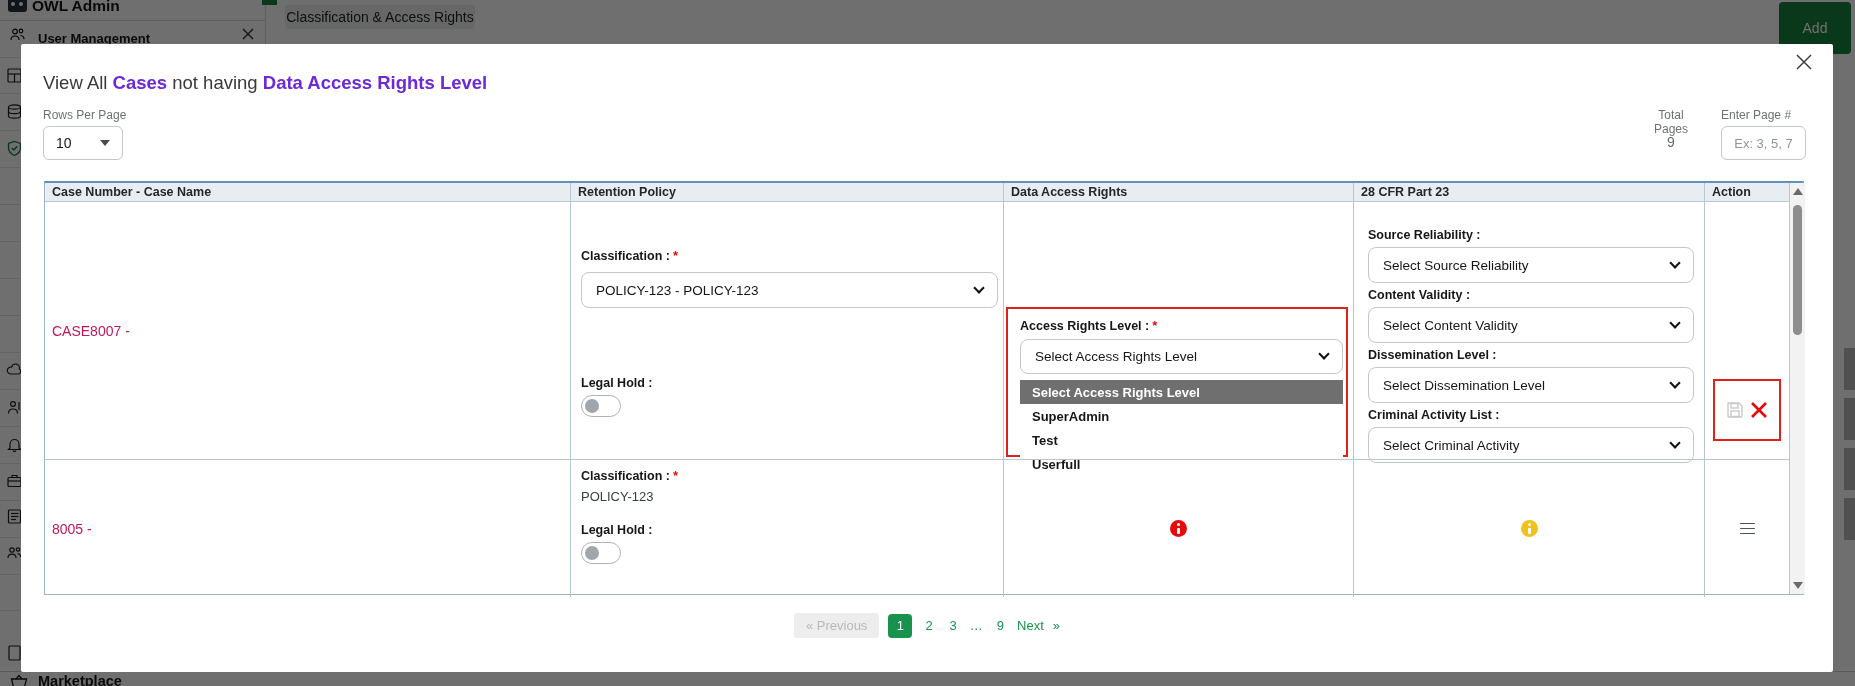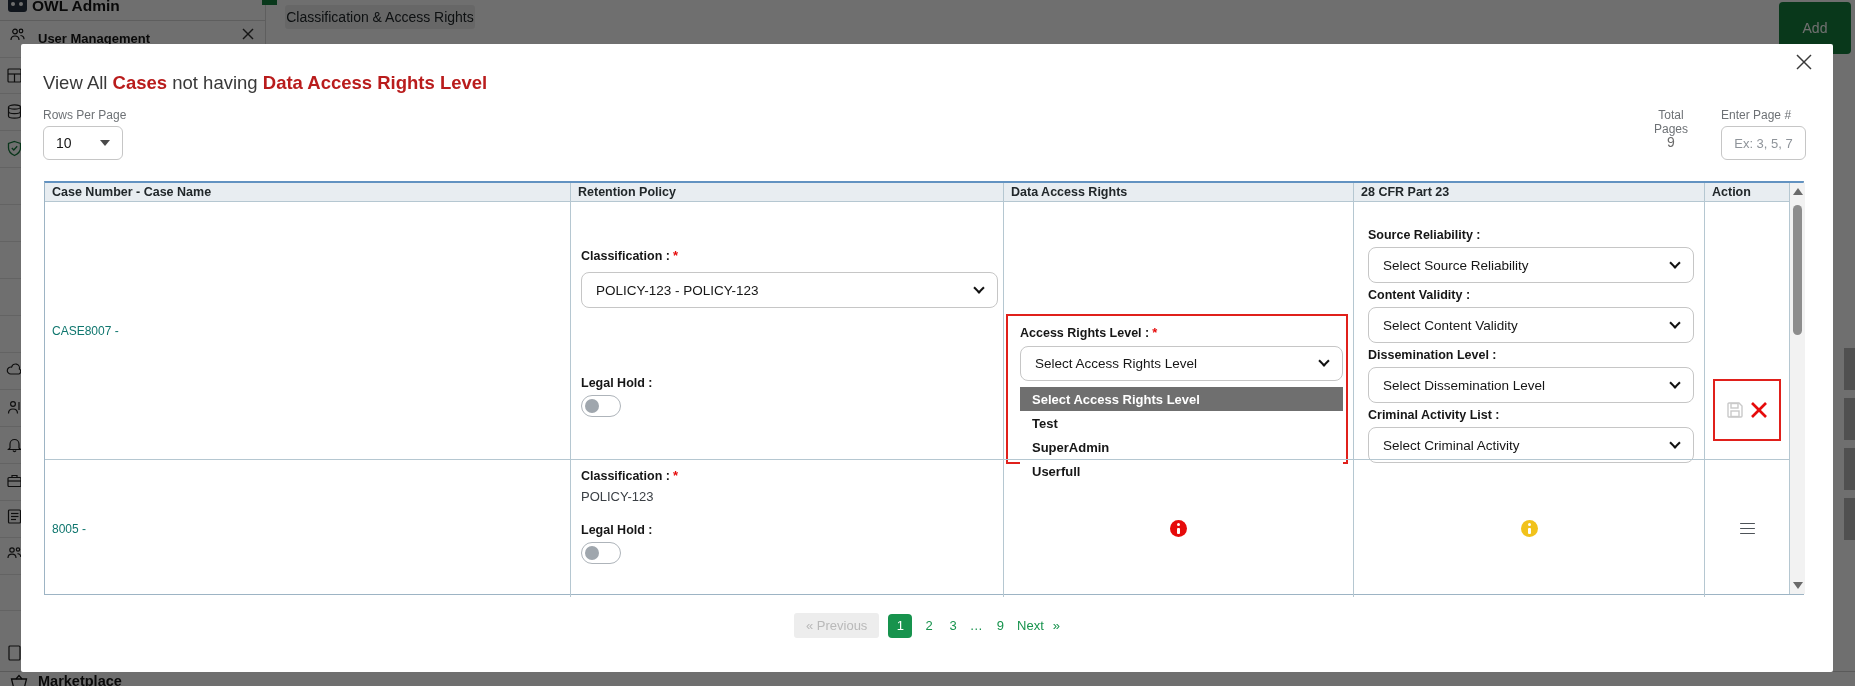--- a/index.html
+++ b/index.html
@@ -34,21 +34,21 @@
 
   
   .overlay{position:absolute;inset:0;background:rgba(0,0,0,0.565);}
 
   
   .modal{position:absolute;left:21px;top:44px;width:1812px;height:628px;background:#fff;
          border-radius:2px;}
   .modal-close{position:absolute;right:18px;top:7px;width:22px;height:22px;cursor:pointer;
                display:flex;align-items:center;justify-content:center;}
   .modal-title{position:absolute;left:22px;top:28px;font-size:18.5px;color:#393939;}
-  .modal-title b{font-weight:700;color:#b91c1c;}
+  .modal-title b{font-weight:700;color:#6d28d9;}
   .slabel{position:absolute;font-size:12px;color:#6d7175;}
   .rpp-box{position:absolute;left:22px;top:82px;width:80px;height:34px;border:1px solid #c6c6c6;
            border-radius:6px;display:flex;align-items:center;justify-content:space-between;
            padding:0 12px;font-size:14px;color:#161616;}
   .caret-down{width:0;height:0;border-left:5px solid transparent;border-right:5px solid transparent;
               border-top:6px solid #4a4a4a;}
   .tp-value{position:absolute;left:1621px;top:90px;width:58px;text-align:center;font-size:14px;color:#6b6b6b;}
   .ep-input{position:absolute;left:1700px;top:82px;width:85px;height:34px;border:1px solid #c6c6c6;
             border-radius:6px;font-size:13px;color:#161616;text-align:center;outline:none;
             font-family:"Liberation Sans",sans-serif;}
@@ -62,21 +62,21 @@
       display:flex;align-items:center;padding-left:7px;white-space:nowrap;overflow:hidden;}
   .col1{left:0;width:526px;} .col2{left:526px;width:433px;} .col3{left:959px;width:350px;}
   .col4{left:1309px;width:351px;} .col5{left:1660px;width:84px;}
   .th.col5{border-right:none;}
   .trow{position:absolute;left:0;width:1744px;}
   .row1{top:19px;height:257px;}
   .row2{top:276px;height:138px;border-top:1px solid #b5c7d1;}
   .td{position:absolute;top:0;bottom:0;border-right:1px solid #b5c7d1;}
   .td.col5{border-right:none;}
   .td.center{display:flex;align-items:center;justify-content:center;}
-  .case-cell{display:flex;align-items:center;padding-left:7px;font-size:12px;color:#0f766e;}
+  .case-cell{display:flex;align-items:center;padding-left:7px;font-size:14px;color:#be185d;}
   .flabel{position:absolute;font-size:12.5px;font-weight:700;color:#161616;white-space:nowrap;}
   .req{color:#e60b0b;font-weight:700;margin-left:3px;font-size:13px;}
   .plain-val{position:absolute;font-size:13px;color:#3a3f44;}
   .fselect{position:absolute;height:36px;background:#fff;border:1px solid #c6c6c6;border-radius:8px;
            display:flex;align-items:center;justify-content:space-between;padding:0 14px;
            font-size:13.5px;color:#161616;white-space:nowrap;}
   .chev{width:8px;height:8px;border-right:2px solid #111;border-bottom:2px solid #111;
         transform:rotate(45deg);margin-top:-5px;flex:none;}
   .toggle{position:absolute;width:40px;height:22px;border:1px solid #aeb4ba;border-radius:12px;background:#fff;}
   .toggle .knob{position:absolute;left:3px;top:3px;width:14px;height:14px;border-radius:50%;background:#9fa6ad;}
@@ -293,30 +293,30 @@
             <span>POLICY-123 - POLICY-123</span>
             <span class="chev"></span>
           </div>
           <div class="flabel" style="left:10px;top:174px">Legal Hold :</div>
           <div class="toggle" style="left:10px;top:193px">
               <span class="knob"></span>
             </div>
         </div>
 
         <div class="td col3">
-          <div class="redbox" style="left:2px;top:112px;width:342px;height:150px">
+          <div class="redbox" style="left:2px;top:105px;width:342px;height:150px">
             <div class="flabel" style="left:12px;top:9px"><span>Access Rights Level :</span><span class="req">*</span></div>
             <div class="fselect" style="left:12px;top:30px;width:323px;height:35px">
               <span>Select Access Rights Level</span>
               <span class="chev"></span>
             </div>
             <div class="ddlist" style="left:12px;top:71px;width:323px">
               <div class="ddopt hl">Select Access Rights Level</div>
+              <div class="ddopt">SuperAdmin</div>
               <div class="ddopt">Test</div>
-              <div class="ddopt">SuperAdmin</div>
               <div class="ddopt">Userfull</div>
             </div>
           </div>
         </div>
 
         <div class="td col4">
           <div class="flabel" style="left:14px;top:26px">Source Reliability :</div>
           <div class="fselect" style="left:14px;top:45px;width:326px">
             <span>Select Source Reliability</span>
               <span class="chev"></span>

